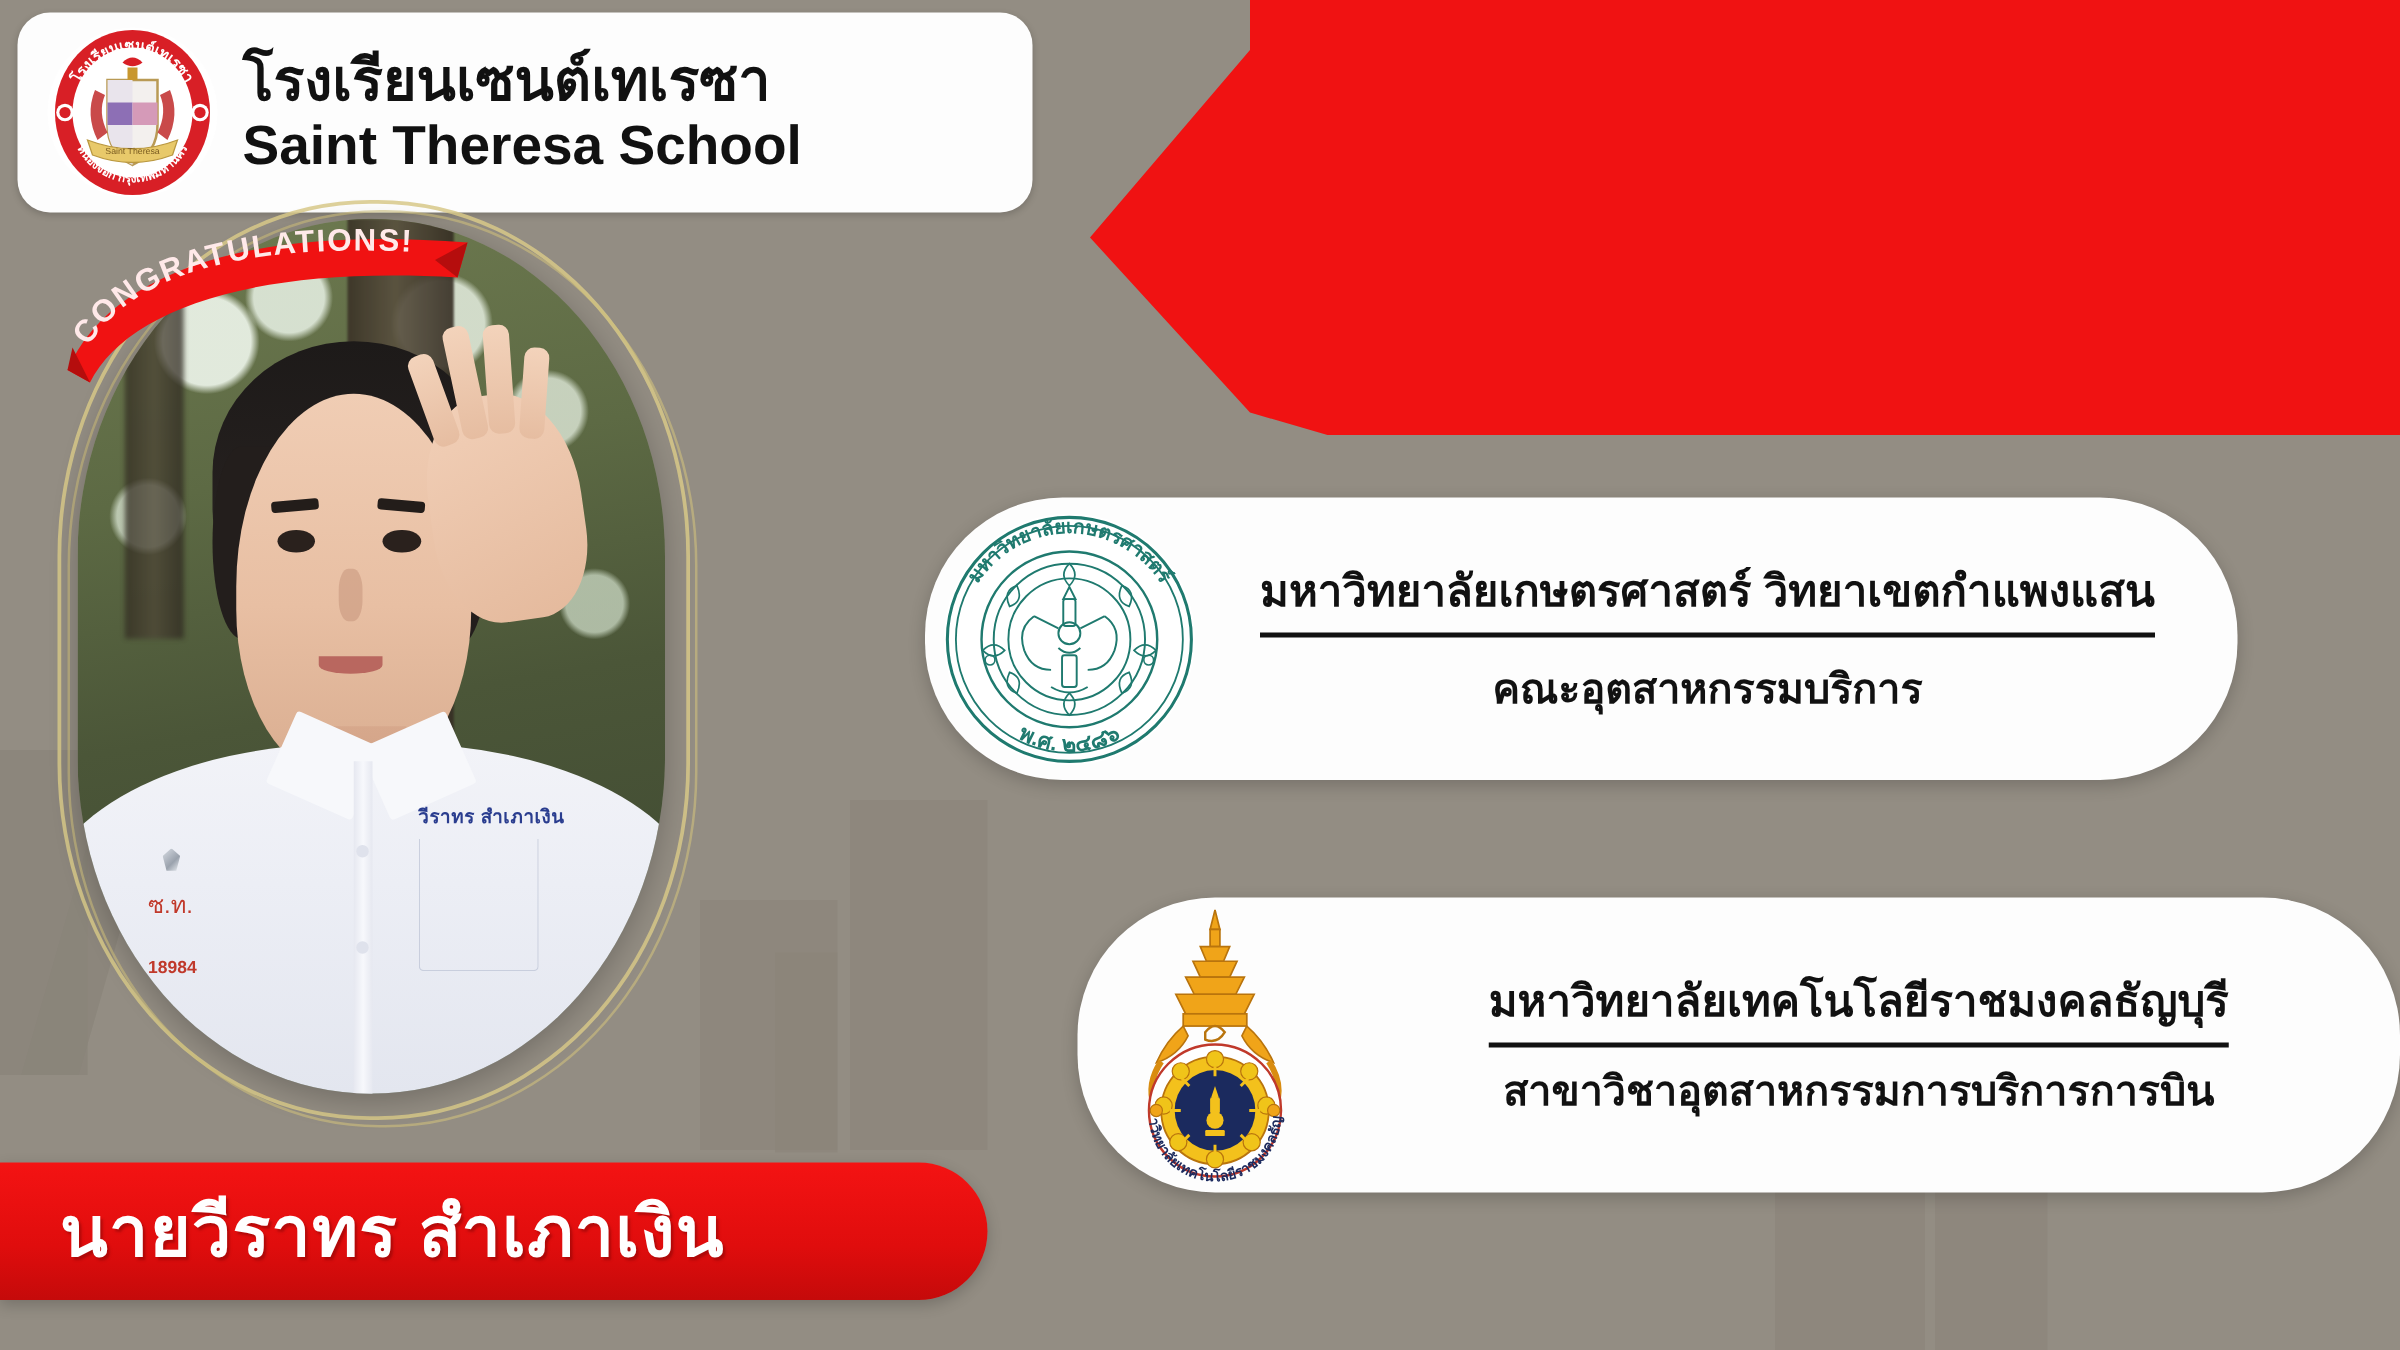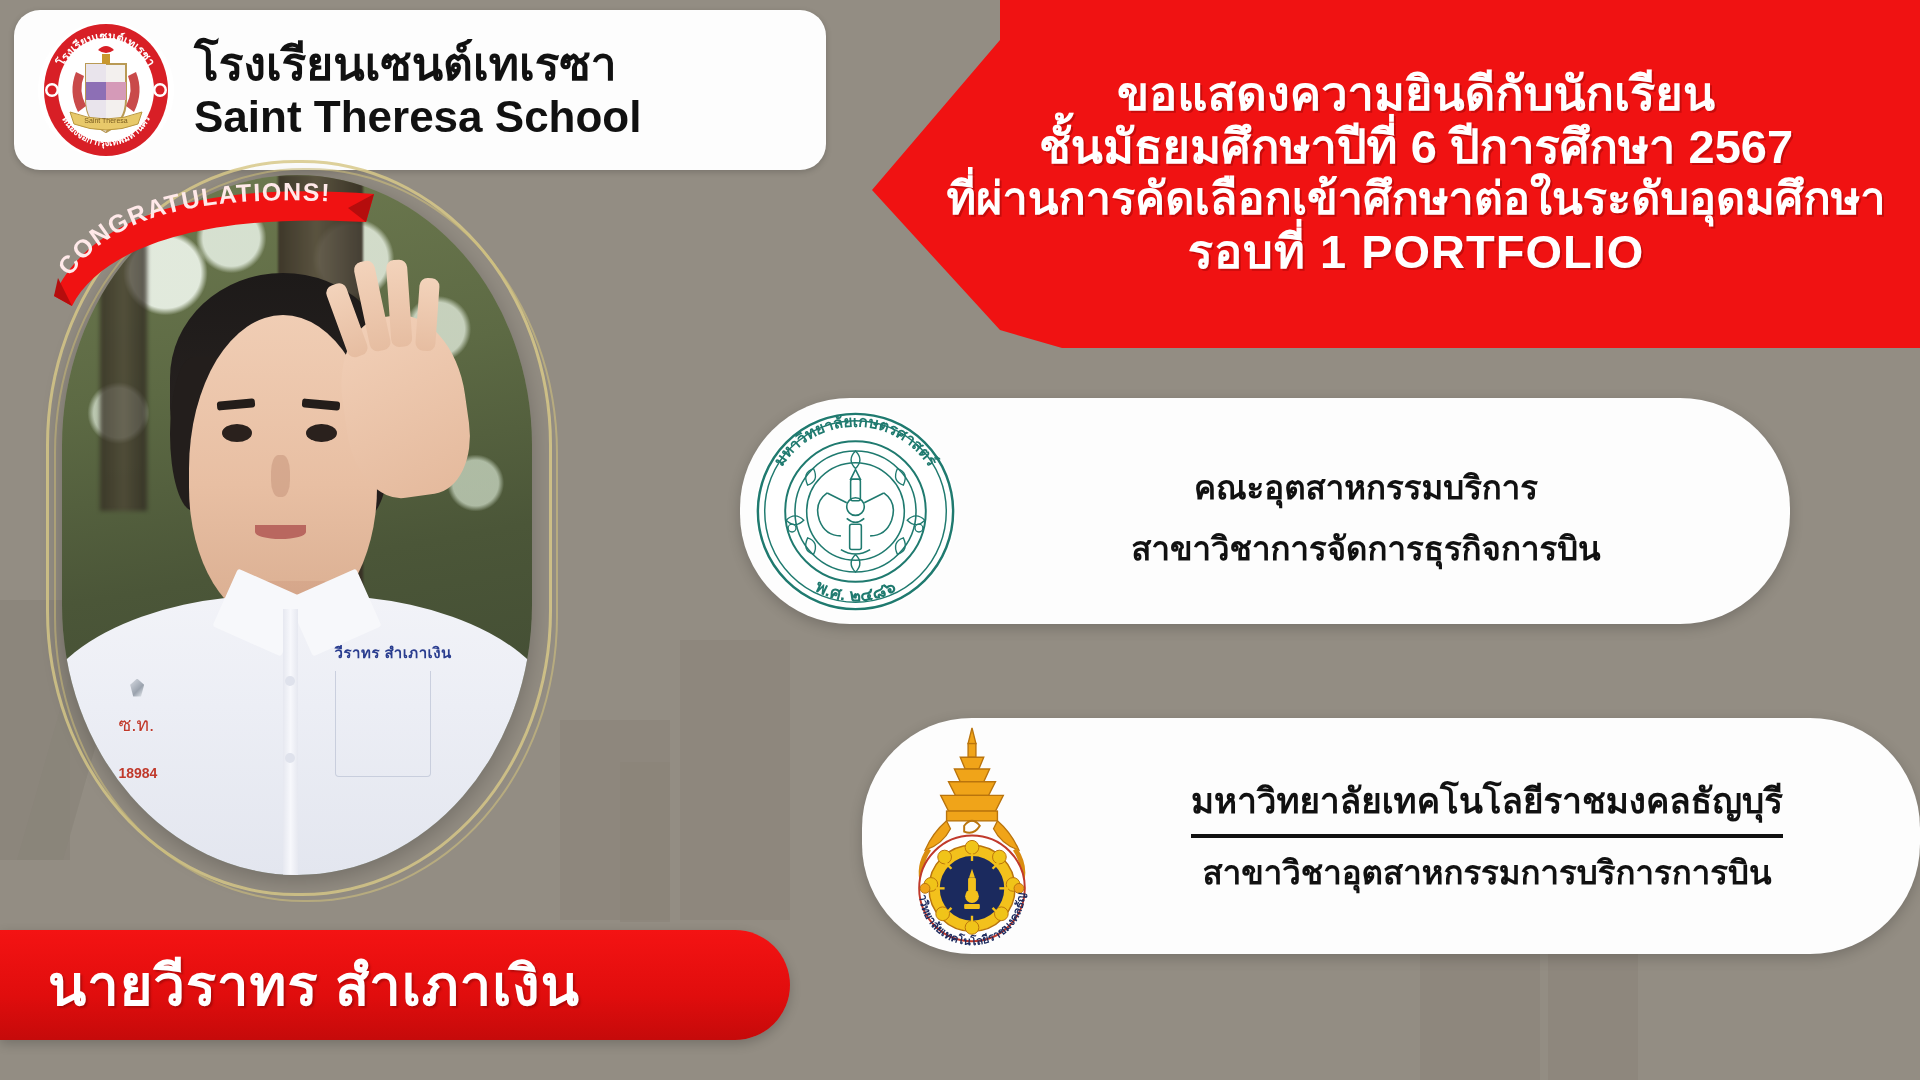--- a/index.html
+++ b/index.html
@@ -201,26 +201,20 @@
         </text>
       </svg>
     </div>
     <div class="school-names">
       <div class="school-th">โรงเรียนเซนต์เทเรซา</div>
       <div class="school-en">Saint Theresa School</div>
     </div>
   </div>
 
   <div class="banner"></div>
-  <div class="banner-inner">
-    <div class="bl bl1">ขอแสดงความยินดีกับนักเรียน</div>
-    <div class="bl bl2">ชั้นมัธยมศึกษาปีที่ 6 ปีการศึกษา 2567</div>
-    <div class="bl bl3">ที่ผ่านการคัดเลือกเข้าศึกษาต่อในระดับอุดมศึกษา</div>
-    <div class="bl bl4">รอบที่ 1  PORTFOLIO</div>
-  </div>
 
   <div class="gold-arc"></div>
   <div class="gold-arc2"></div>
 
   <div class="portrait-wrap">
     <div class="portrait">
       <div class="bg-tree">
         <div class="trunk2"></div>
         <div class="trunk"></div>
       </div>
@@ -305,22 +299,22 @@
         <text font-size="16" font-weight="bold" fill="#1f7a6f" font-family="'Liberation Sans',sans-serif">
           <textPath href="#kuTop" startOffset="50%" text-anchor="middle">มหาวิทยาลัยเกษตรศาสตร์</textPath>
         </text>
         <path id="kuBot" d="M20 112 a85 85 0 0 0 170 0" fill="none"></path>
         <text font-size="18" font-weight="bold" fill="#1f7a6f" font-family="'Liberation Sans',sans-serif">
           <textPath href="#kuBot" startOffset="50%" text-anchor="middle">พ.ศ. ๒๔๘๖</textPath>
         </text>
       </svg>
     </div>
     <div class="uni-text">
+      <div class="uni-title">มหาวิทยาลัยเกษตรศาสตร์ วิทยาเขตกำแพงแสน</div>
       <div class="uni-fac">คณะอุตสาหกรรมบริการ</div>
-      <div class="uni-maj">สาขาวิชาการจัดการธุรกิจการบิน</div>
     </div>
   </div>
 
   <div class="uni-card uni2">
     <div class="uni-seal" style="width:220px;">
       <svg viewBox="0 0 200 230" width="200" height="225" aria-hidden="true">
         <g stroke="#b9740d" stroke-width="1.4" fill="#f0a419">
           <path d="M100 4 l4 16 h-8 z"></path>
           <rect x="96" y="20" width="8" height="14"></rect>
           <path d="M88 34 h24 l-5 12 h-14 z"></path>

